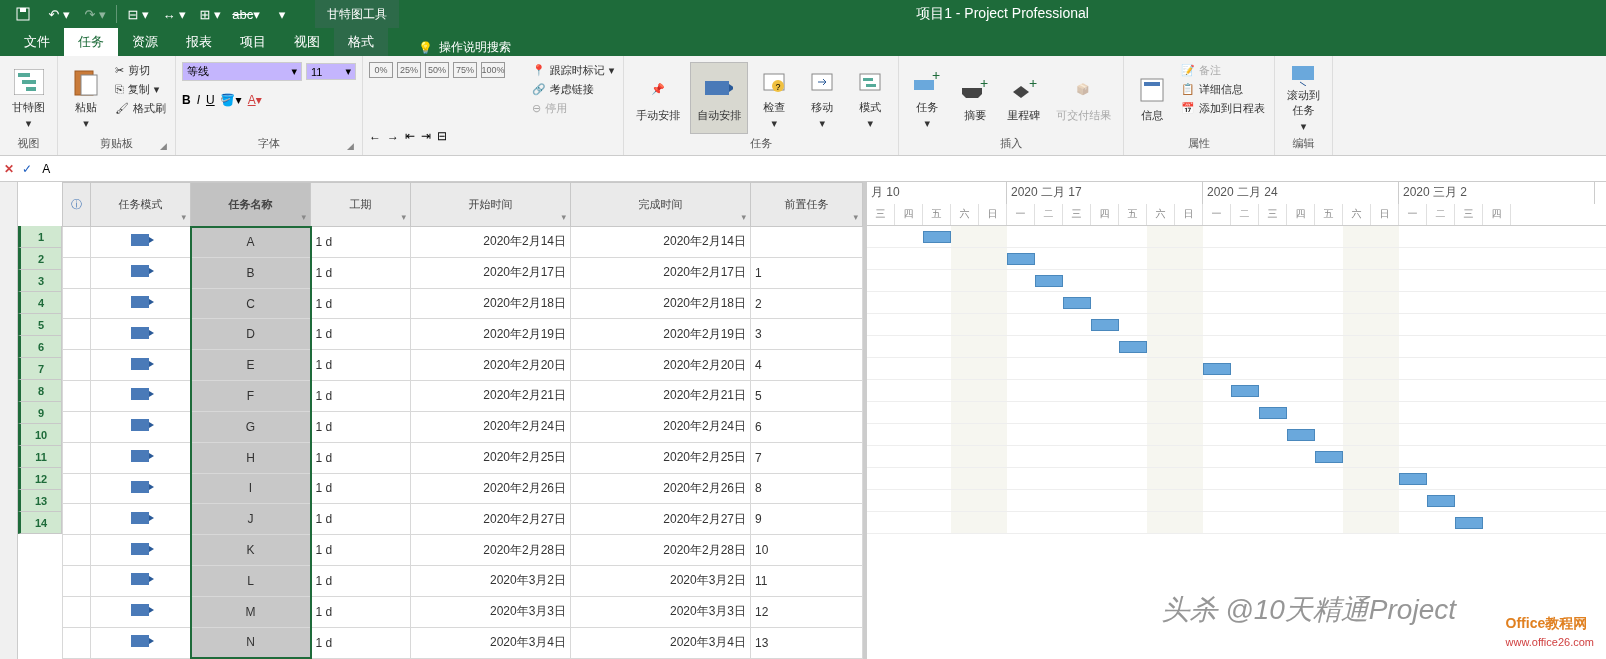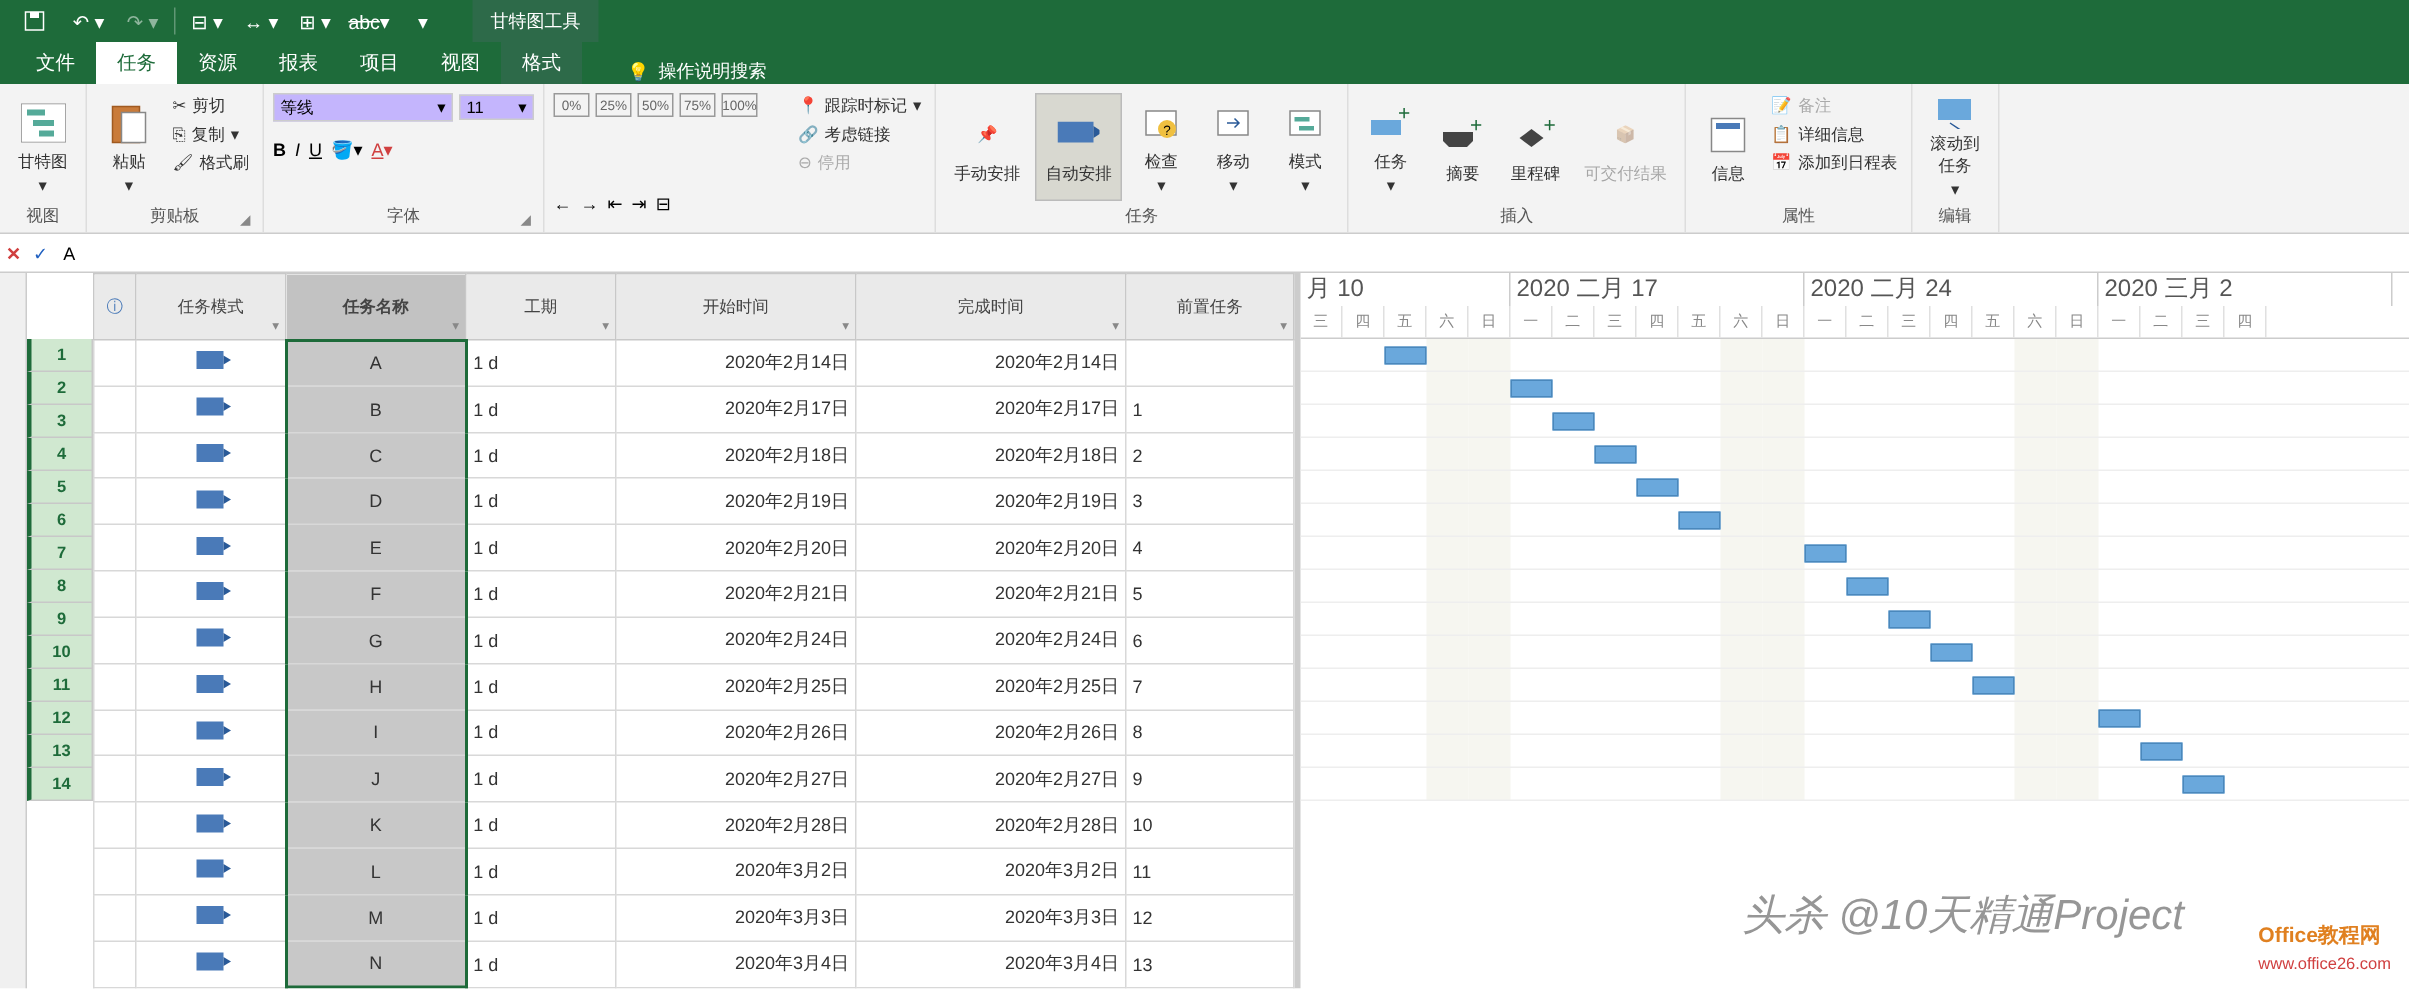--- a/index.html
+++ b/index.html
@@ -60,21 +60,21 @@
 td.sel-col { background: #c8c8c8; border-left: 2px solid #1e6b3a; border-right: 2px solid #1e6b3a; }
 tr.first-row td.sel-col { border-top: 2px solid #1e6b3a; }
 tr.last-row td.sel-col { border-bottom: 2px solid #1e6b3a; }
 .mode-icon { width: 18px; height: 12px; background: #4a7ab8; display: inline-block; position: relative; }
 .mode-icon::after { content: ''; position: absolute; right: -5px; top: 3px; border-left: 5px solid #2a5a98; border-top: 3px solid transparent; border-bottom: 3px solid transparent; }
 
 
 .gantt-area { flex: 1; overflow: hidden; position: relative; }
 .gantt-header { height: 44px; display: flex; flex-direction: column; border-bottom: 1px solid #ccc; }
 .gantt-major { display: flex; height: 22px; }
-.gantt-major-cell { border-right: 1px solid #ccc; font-size: 16px; padding-left: 4px; color: #555; display: flex; align-items: center; }
+.gantt-major-cell { border-right: 1px solid #ccc; font-size: 12px; padding-left: 4px; color: #555; display: flex; align-items: center; }
 .gantt-minor { display: flex; height: 22px; }
 .gantt-minor-cell { width: 28px; border-right: 1px solid #e0e0e0; font-size: 10px; color: #888; display: flex; align-items: center; justify-content: center; }
 .gantt-body { position: relative; }
 .gantt-row { height: 22px; border-bottom: 1px solid #eee; position: relative; }
 .gantt-bar { position: absolute; height: 12px; top: 5px; background: #6aa8dc; border: 1px solid #4a88bc; }
 .weekend { position: absolute; top: 0; width: 28px; background: #f6f6f0; height: 100%; }
 
 
 .wm1 { position: absolute; bottom: 30px; right: 150px; font-size: 28px; color: rgba(80,80,80,0.6); font-style: italic; }
 .wm2 { position: absolute; bottom: 10px; right: 12px; font-size: 14px; }
@@ -97,20 +97,21 @@
     <div class="qat-btn">↶ ▾</div>
     <div class="qat-btn" style="opacity:.5">↷ ▾</div>
     <div class="qat-sep"></div>
     <div class="qat-btn">⊟ ▾</div>
     <div class="qat-btn">↔ ▾</div>
     <div class="qat-btn">⊞ ▾</div>
     <div class="qat-btn"><span style="text-decoration:line-through">abc</span> ▾</div>
     <div class="qat-btn">▾</div>
   </div>
   <div class="contextual-tab">甘特图工具</div>
+  <div class="app-title">项目1 - Project Professional</div>
 </div>
 
 <div class="ribbon-tabs">
   <div class="tab">文件</div>
   <div class="tab active">任务</div>
   <div class="tab">资源</div>
   <div class="tab">报表</div>
   <div class="tab">项目</div>
   <div class="tab">视图</div>
   <div class="tab format">格式</div>

